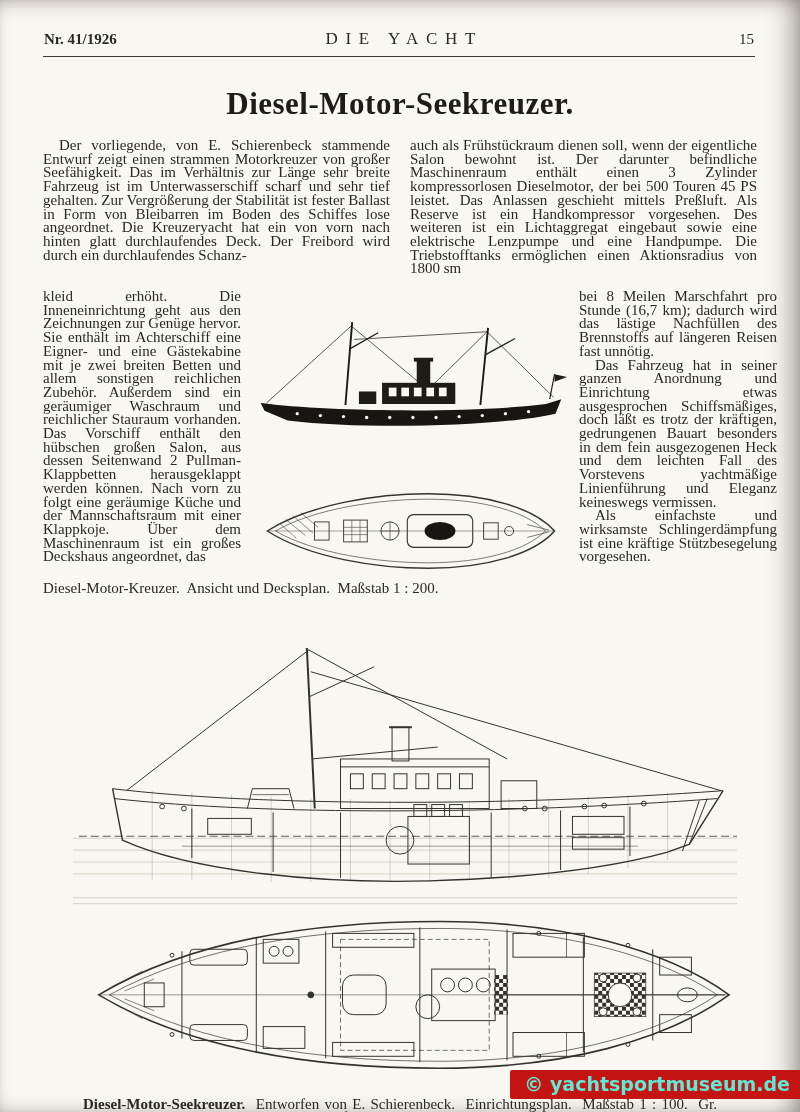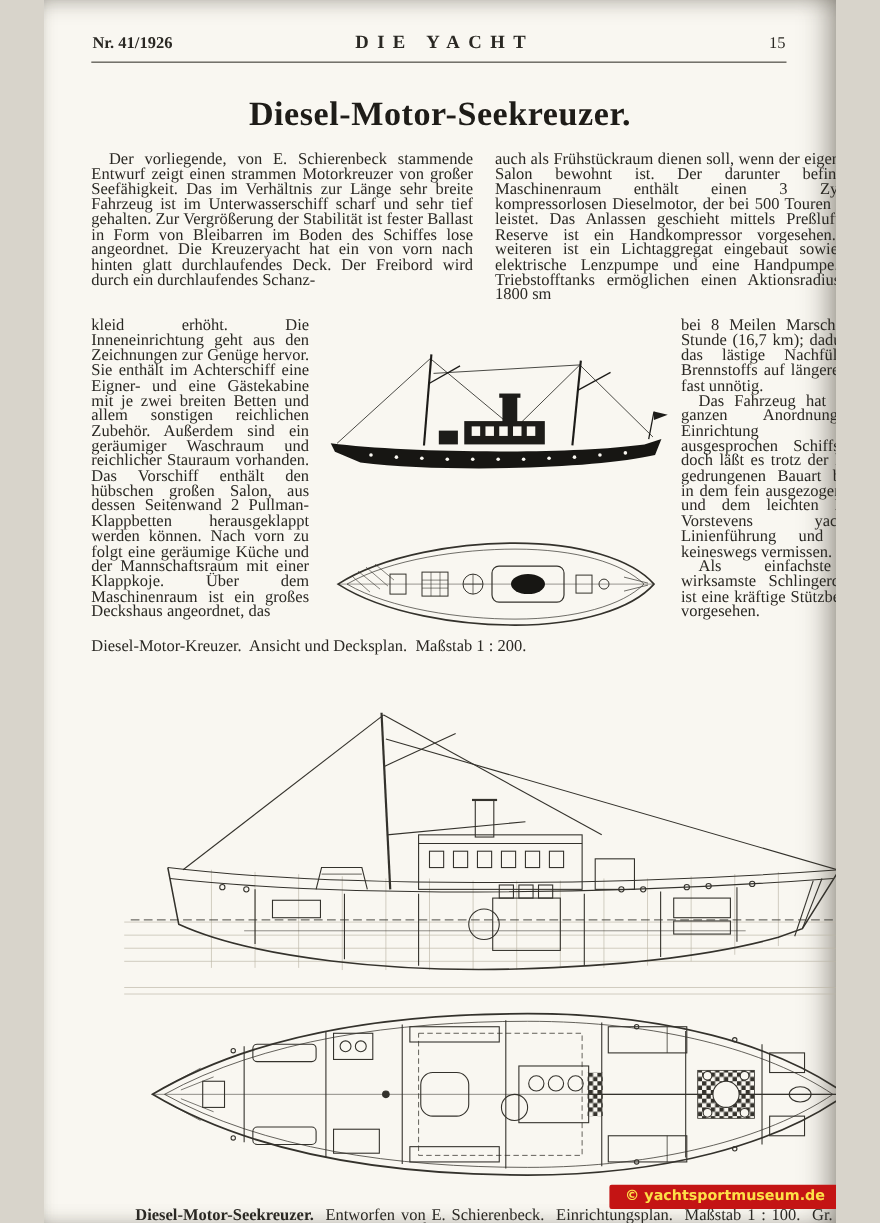--- a/index.html
+++ b/index.html
@@ -1,50 +1,50 @@
 <!DOCTYPE html>
 <html><head>
 <meta charset="utf-8">
 <style>
   html,body{margin:0;padding:0;background:#d8d4cb;}
   .page{
-    position:relative;width:720px;height:1112px;margin:0 auto;
+    position:relative;width:800px;height:1112px;margin:0 auto;
     background:#f9f7f1;overflow:hidden;
     font-family:"Liberation Serif","DejaVu Serif",serif;color:#2a2823;
     box-shadow:inset -20px 0 26px -14px rgba(70,64,52,.55),
                inset 0 16px 20px -16px rgba(70,64,52,.35),
                inset 10px 0 16px -14px rgba(70,64,52,.22),
                inset 0 -12px 18px -14px rgba(70,64,52,.28);
   }
   .masthead{position:absolute;top:29px;left:44px;right:46px;display:flex;align-items:baseline;}
   .masthead .issue{font-weight:bold;font-size:15px;}
-  .masthead .mag{flex:1;text-align:center;font-weight:bold;font-size:17px;letter-spacing:.45em;text-indent:.45em;}
+  .masthead .mag{flex:1;text-align:center;font-weight:normal;font-size:17px;letter-spacing:.45em;text-indent:.45em;}
   .masthead .pageno{font-size:15px;width:70px;text-align:right;}
   .rule{position:absolute;top:56px;left:43px;right:45px;border-top:1.6px solid #3d3a33;}
   .title{position:absolute;top:86px;left:0;width:100%;margin:0;text-align:center;
          font-size:31px;font-weight:bold;letter-spacing:.5px;color:#1e1c18;}
   .content{position:absolute;top:139px;left:43px;width:714px;}
   .content p{margin:0;text-align:justify;font-size:15px;line-height:13.7px;}
   .cols-top{display:flex;gap:20px;}
   .cols-top p{flex:1;}
   .indent{text-indent:16px;}
   .mid{display:flex;gap:10px;margin-top:14px;}
   .side-col{width:198px;flex:none;}
   .side-col p + p{margin-top:0;}
   .figure-col{flex:1;display:flex;flex-direction:column;align-items:center;padding-top:26px;}
   .figure-col svg{display:block;}
   .deckplan{margin-top:14px;}
   .caption-mid{margin-top:-15px;text-align:center;font-size:12.8px;white-space:pre-wrap;}
   .large-figure{margin:46px 0 0 0;}
   .caption-bottom{margin-top:4px !important;text-align:right;font-size:13px;line-height:17px;
                   padding:0 40px;white-space:pre-wrap;}
   .caption-bottom b{font-weight:bold;}
-  .watermark{position:absolute;right:0;bottom:13px;color:#fde047;
+  .watermark{position:absolute;right:0;bottom:13px;color:#5eead4;
              font-family:"DejaVu Sans","Liberation Sans",sans-serif;
-             font-size:13px;font-weight:bold;padding:3px 10px 4px 14px;border-radius:2px 0 0 2px;}
+             font-size:19px;font-weight:bold;padding:3px 10px 4px 14px;border-radius:2px 0 0 2px;}
   .ink{stroke:#34322c;fill:none;}
   .lite{stroke:#bcb6a6;fill:none;}
 </style>
 </head>
 <body>
 
 <div class="page">
 
   <header class="masthead">
     <span class="issue">Nr. 41/1926</span>

